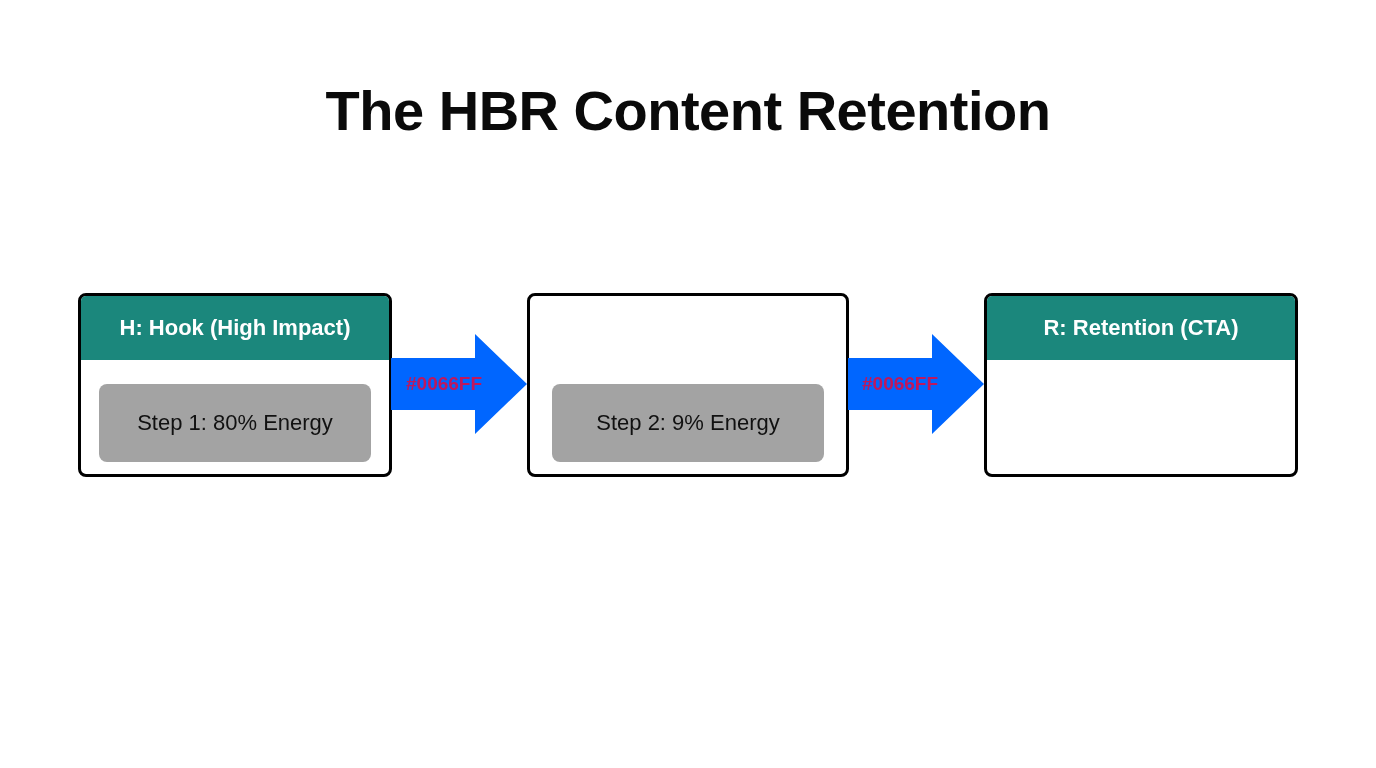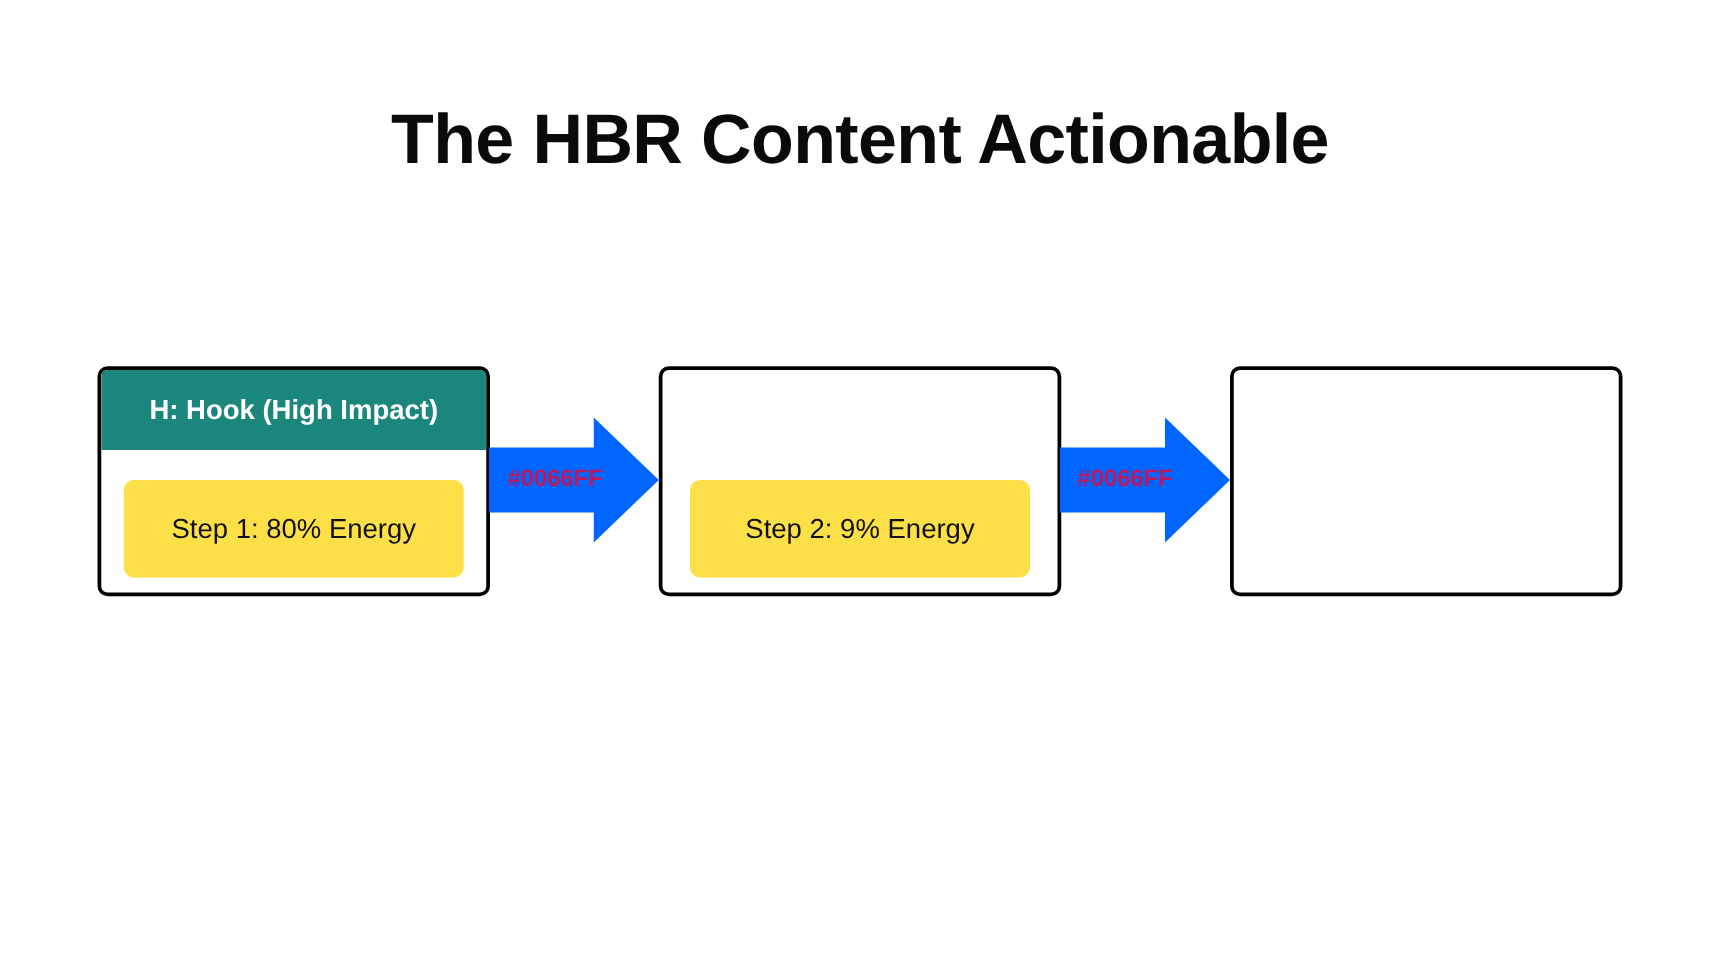--- a/index.html
+++ b/index.html
@@ -15,35 +15,35 @@
     position:absolute; top:293px; height:184px; box-sizing:border-box;
     border:3px solid #000000; border-radius:8px; background:#fff; overflow:hidden;
   }
   .card-header {
     height:64px; background:#1b877c; color:#fff;
     display:flex; align-items:center; justify-content:center;
     font-size:22px; font-weight:700; white-space:nowrap;
   }
   .card-body {
     position:absolute; left:18px; right:18px; top:88px; height:78px;
-    background:#fde047; border-radius:8px;
+    background:#a3a3a3; border-radius:8px;
     display:flex; align-items:center; justify-content:center;
     font-size:22px; color:#111;
   }
   .arrow { position:absolute; top:334px; height:100px; }
   .arrow svg { display:block; }
   .arrow-label {
     position:absolute; top:0; left:0; height:100px; display:flex; align-items:center;
     color:#be185d; font-weight:700; font-size:19px;
   }
 </style>
 </head>
 <body>
 
-<div class="title">The HBR Content Actionable</div>
+<div class="title">The HBR Content Retention</div>
 
 <div class="card" style="left:78px; width:314px;">
   <div class="card-header">H: Hook (High Impact)</div>
   <div class="card-body">Step 1: 80% Energy</div>
 </div>
 
 <div class="arrow" style="left:391px; width:136px;">
   <svg width="136" height="100" viewBox="0 0 136 100">
     <polygon points="0,24 84,24 84,0 136,50 84,100 84,76 0,76" fill="#0066FF"></polygon>
   </svg>
@@ -55,13 +55,14 @@
 </div>
 
 <div class="arrow" style="left:848px; width:136px;">
   <svg width="136" height="100" viewBox="0 0 136 100">
     <polygon points="0,24 84,24 84,0 136,50 84,100 84,76 0,76" fill="#0066FF"></polygon>
   </svg>
   <div class="arrow-label" style="left:14px;">#0066FF</div>
 </div>
 
 <div class="card" style="left:984px; width:314px;">
+  <div class="card-header">R: Retention (CTA)</div>
 </div>
 
 </body></html>

